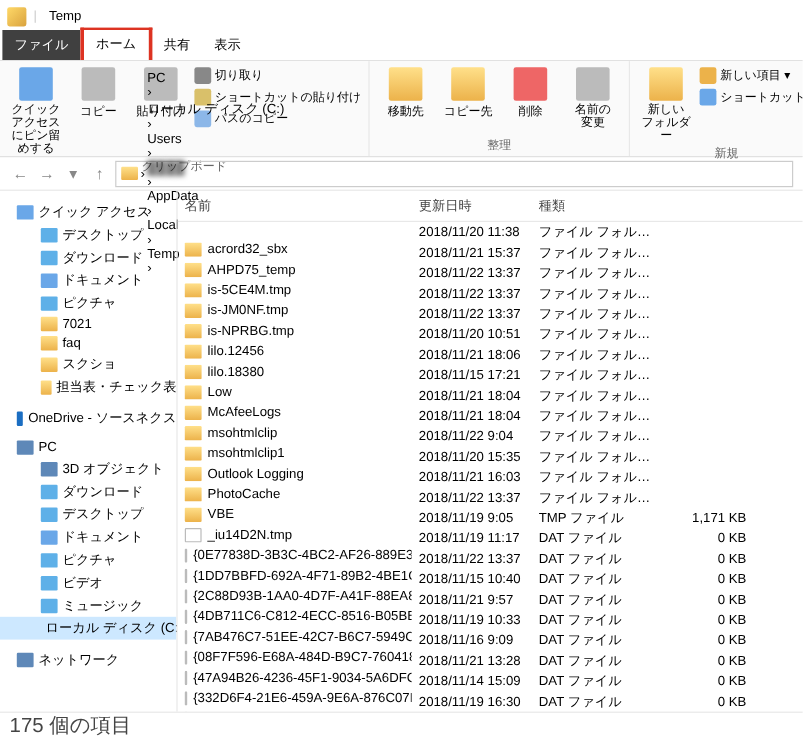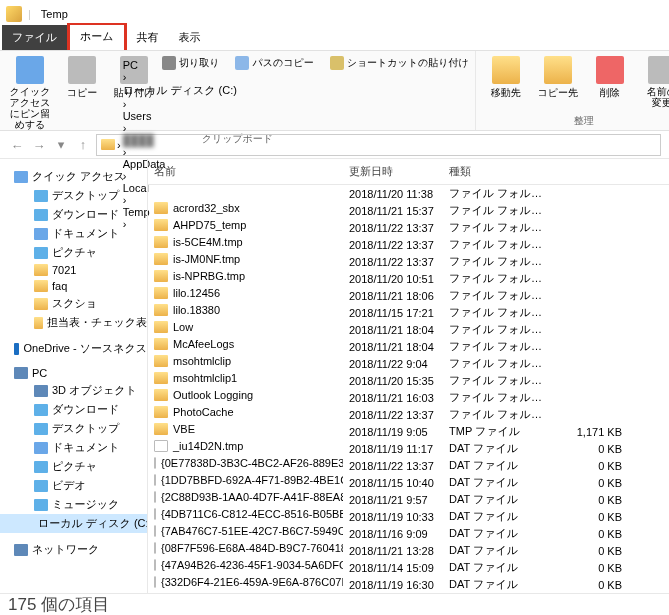--- a/index.html
+++ b/index.html
@@ -10,21 +10,21 @@
 .tabs { display: flex; align-items: flex-end; height: 26px; padding-left: 2px; border-bottom: 1px solid #e1e1e1; }
 .tab { padding: 5px 10px; font-size: 11px; cursor: default; }
 .tab.file { background: #404040; color: #fff; }
 .tab.active { border: 3px solid #d32; border-bottom: none; border-top-width: 2px; padding: 4px 10px 6px; background:#fff; position:relative; z-index:2; }
 .ribbon { height: 80px; display: flex; border-bottom: 1px solid #e1e1e1; background: #fafafa; }
 .rgroup { border-right: 1px solid #e8e8e8; padding: 3px 6px 0; display: flex; flex-direction: column; }
 .rgroup-body { flex: 1; display: flex; align-items: flex-start; gap: 4px; }
 .rgroup-label { text-align: center; font-size: 10px; color: #666; padding: 2px 0; }
 .rbig { display: flex; flex-direction: column; align-items: center; width: 48px; font-size: 10px; text-align:center; gap:2px; padding-top:2px;}
 .rbig .ic { width: 28px; height: 28px; }
-.rsmall { display: flex; flex-direction: row; gap: 16px; font-size: 10px; padding-top:2px;}
+.rsmall { display: flex; flex-direction: column; gap: 4px; font-size: 10px; padding-top:2px;}
 .rsmall-item { display: flex; align-items: center; gap: 3px; white-space: nowrap; }
 .rsmall-item .sic { width: 14px; height: 14px; }
 .ic, .sic { display:inline-block; background:#6aa7e8; border-radius:2px; }
 .ic.folder{background:linear-gradient(#ffe08a,#ecb24a);}
 .ic.gray{background:#bbb;}
 .ic.red{background:#e66;}
 .sic.cut{background:#888;}
 .sic.path{background:#8cb7e8;}
 .sic.paste{background:#d9c06a;}
 .sic.new{background:#ecb24a;}
@@ -101,26 +101,26 @@
       <div class="rbig">
           <span class="ic gray"></span>
           <span>貼り付け</span>
         </div>
       <div class="rsmall">
         <div class="rsmall-item">
             <span class="sic cut"></span>
             <span>切り取り</span>
           </div>
         <div class="rsmall-item">
+            <span class="sic paste"></span>
+            <span>ショートカットの貼り付け</span>
+          </div>
+        <div class="rsmall-item">
             <span class="sic path"></span>
             <span>パスのコピー</span>
-          </div>
-        <div class="rsmall-item">
-            <span class="sic paste"></span>
-            <span>ショートカットの貼り付け</span>
           </div>
       </div>
     </div>
     <div class="rgroup-label">クリップボード</div>
   </div>
   <div class="rgroup">
     <div class="rgroup-body">
       <div class="rbig">
           <span class="ic folder"></span>
           <span>移動先</span>

